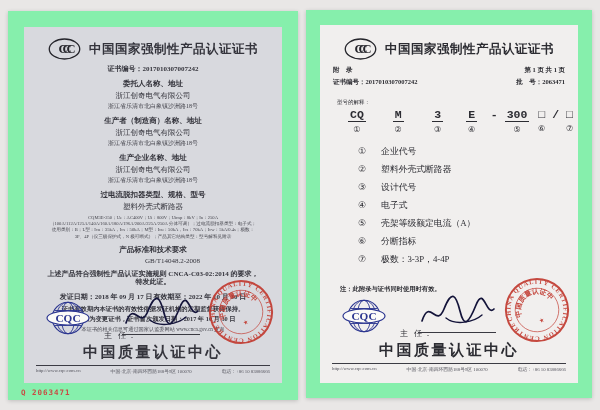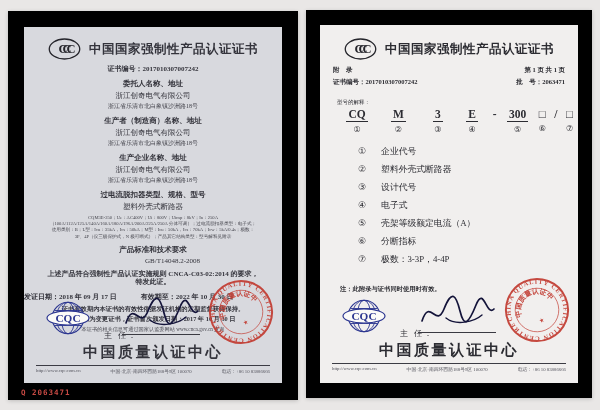--- a/index.html
+++ b/index.html
@@ -1,49 +1,49 @@
 <!DOCTYPE html>
 <html><head>
 <meta charset="utf-8">
 <style>
   html,body{margin:0;padding:0;}
   body{
     width:600px;height:410px;position:relative;overflow:hidden;
     background:#e9e7e6;
     font-family:"Liberation Serif","DejaVu Serif",serif;
   }
-  .photo{position:absolute;background:#000000;box-shadow:0 1px 4px rgba(0,0,0,.18);}
+  .photo{position:absolute;background:#86efac;box-shadow:0 1px 4px rgba(0,0,0,.18);}
   #photo-left{left:8px;top:11px;width:290px;height:389px;}
   #photo-right{left:306px;top:10px;width:286px;height:388px;}
   .cert{position:absolute;text-align:center;}
   #cert-left{left:16px;top:16px;width:258px;height:356px;background:#d8d9de;color:#34343c;}
   #cert-right{left:14px;top:15px;width:258px;height:358px;background:#f1efee;color:#2c2c32;}
 
   .hdr{display:flex;align-items:center;justify-content:center;gap:8px;padding-top:11px;}
   #cert-right .hdr{padding-top:13px;}
   .title{font-size:12.5px;font-weight:bold;letter-spacing:.5px;white-space:nowrap;}
   .ccc-svg{width:33px;height:22px;flex:0 0 auto;}
 
   .certno{font-size:7px;font-weight:bold;margin-top:4px;}
   .sec-h{font-size:7.5px;font-weight:bold;margin-top:5px;}
   .name{font-size:7.5px;margin-top:2px;}
   .addr{font-size:6px;margin-top:1px;color:#3e3e46;}
   .spec{font-size:4.6px;line-height:6.2px;margin-top:3px;color:#45454d;padding:0 10px;}
   .std{font-size:7px;margin-top:2px;padding-left:39px;}
   .stmt{font-size:7px;font-weight:bold;margin-top:5px;line-height:8.5px;padding:0 6px;text-align:center;}
-  .dates{font-size:7px;font-weight:bold;margin-top:5px;display:flex;justify-content:flex-start;gap:24px;}
+  .dates{font-size:7px;font-weight:bold;margin-top:5px;display:flex;justify-content:center;gap:1px;}
   .val{font-size:6.3px;font-weight:bold;margin-top:3px;}
   .chg{font-size:6.3px;font-weight:bold;margin-top:1.5px;}
   .qry{font-size:5.2px;margin-top:2px;color:#4a4a52;}
 
   .meta{display:flex;justify-content:space-between;padding:0 13px;font-size:6.5px;font-weight:bold;}
   .meta.m1{margin-top:6px;}
   .meta.m2{margin-top:3px;}
   .model-caption{text-align:left;padding-left:17px;font-size:5.5px;margin-top:12px;}
-  .model-row{display:flex;padding-left:17px;margin-top:2px;text-align:center;}
+  .model-row{display:flex;padding-left:17px;margin-top:2px;text-align:center;font-family:Liberation Mono, monospace;}
   .mcell{display:flex;flex-direction:column;align-items:center;}
   .mt{font-size:11.5px;font-weight:bold;line-height:13px;padding:0 2px;}
   .mt.u{border-bottom:1px solid #2c2c32;}
   .mn{font-size:8px;line-height:9px;margin-top:3px;height:9px;}
   .legend{margin-top:12px;padding-left:38px;text-align:left;}
   .legend-row{display:flex;gap:15px;font-size:8.8px;line-height:10px;margin-bottom:8px;}
   .legend-num{font-size:9px;}
   .note{position:absolute;left:20px;top:260px;font-size:6.3px;font-weight:bold;text-align:left;}
 
   .cqc-logo{position:absolute;left:20px;top:272px;width:48px;height:38px;}

